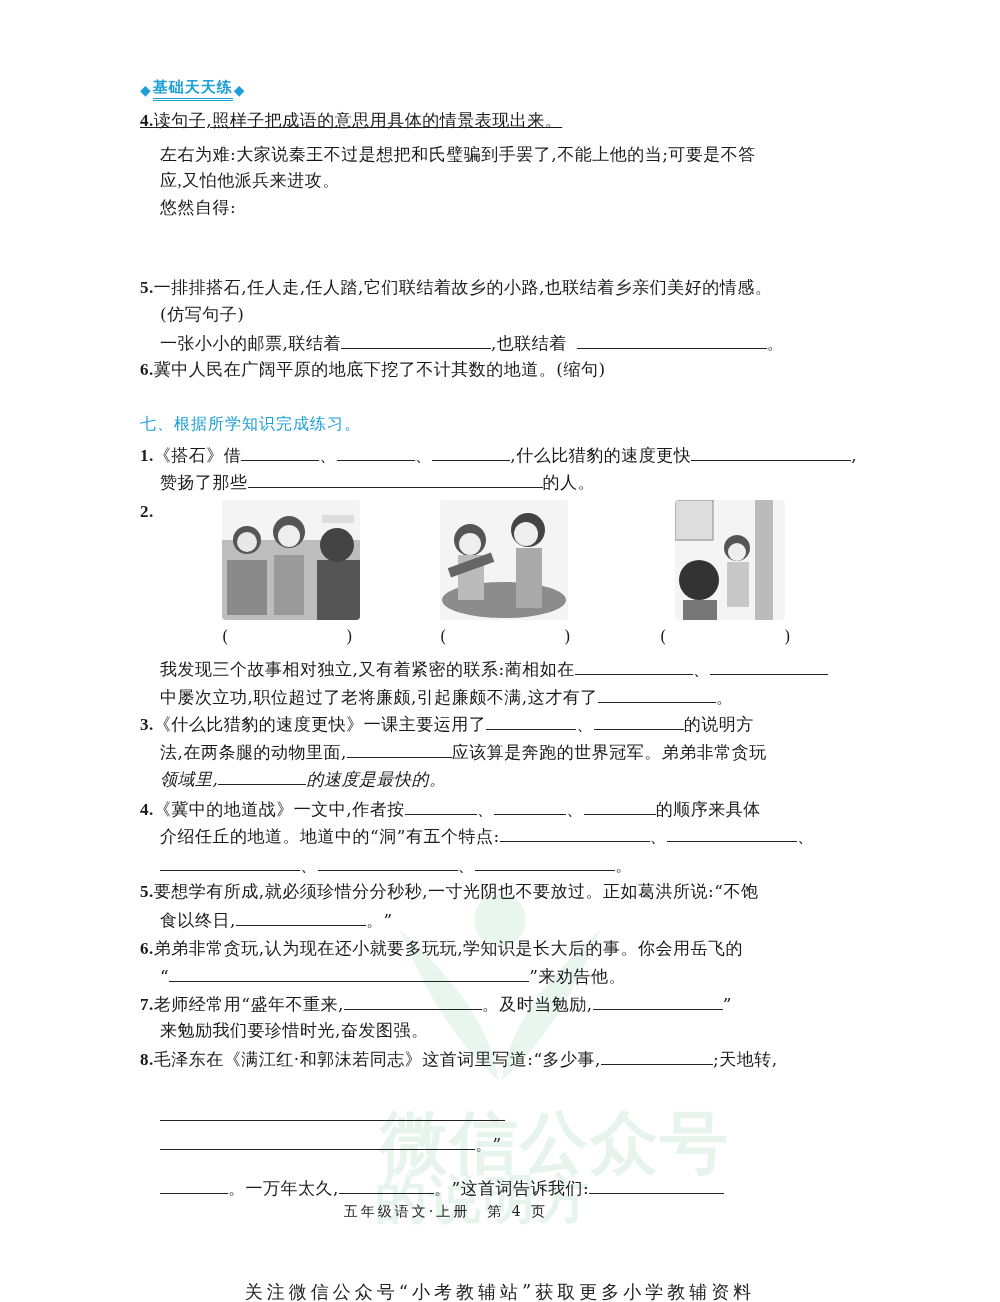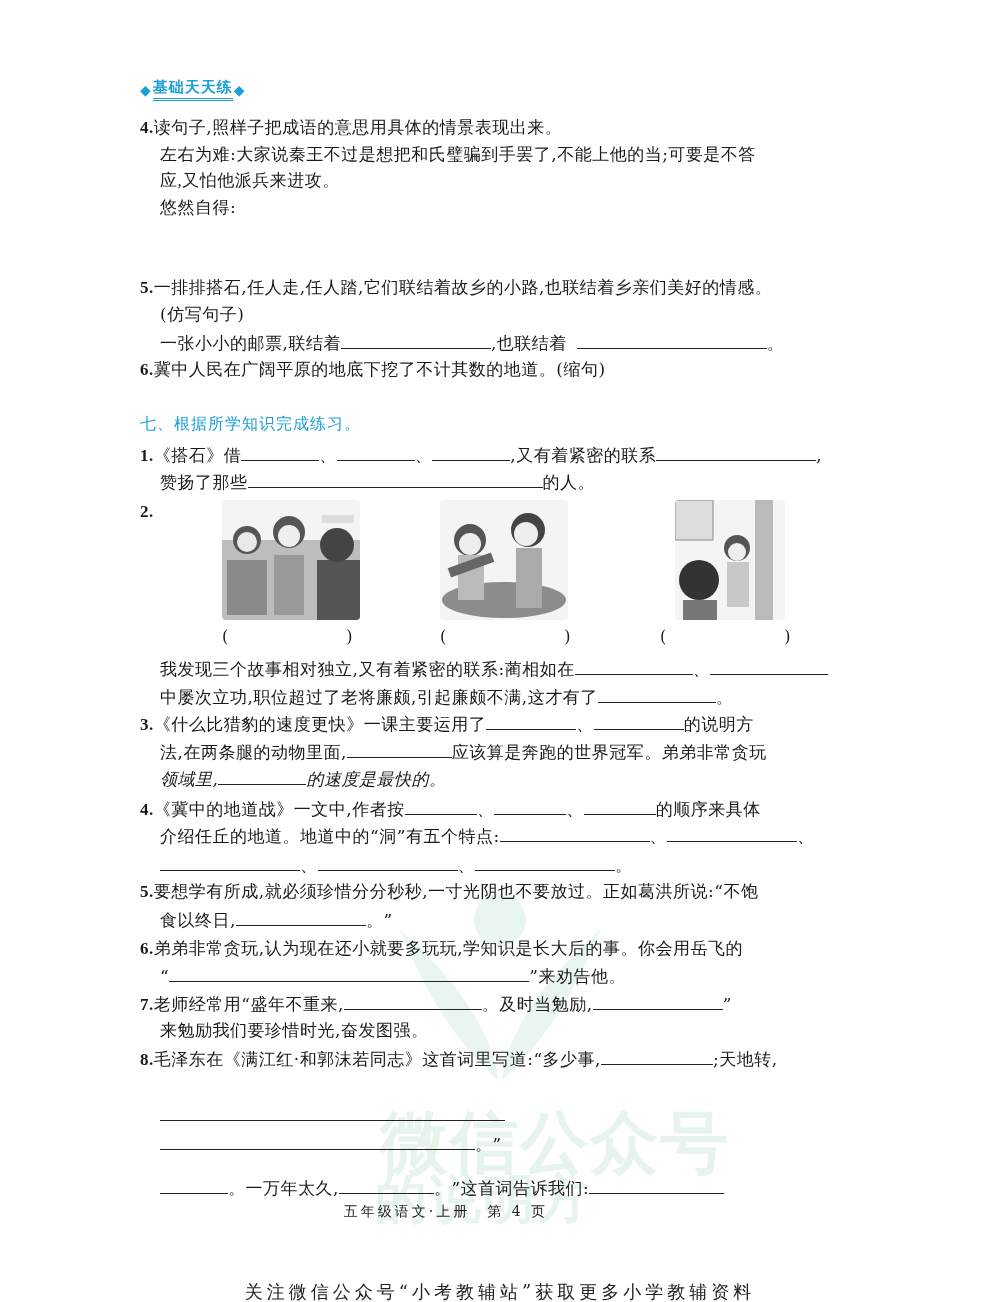--- a/index.html
+++ b/index.html
@@ -83,21 +83,21 @@
   <div class="watermark" style="left:375px; top:1165px; font-size:52px; letter-spacing:2px;">的说明方</div>
 
   <div class="content">
 
     <div class="section-tag">
       <span class="diamond">◆</span>
       <span class="tag-text">基础天天练</span>
       <span class="diamond">◆</span>
     </div>
 
-    <div class="line" style="top:116px;">
+    <div class="line" style="top:109px;text-decoration:underline;">
       <span class="qnum">4.</span><span>读句子,照样子把成语的意思用具体的情景表现出来。</span>
     </div>
     <div class="line indent" style="top:143px;">左右为难:大家说秦王不过是想把和氏璧骗到手罢了,不能上他的当;可要是不答</div>
     <div class="line indent" style="top:170px;font-family:Liberation Serif, serif;">应,又怕他派兵来进攻。</div>
     <div class="line indent" style="top:196px;">悠然自得:</div>
 
     <div class="line" style="top:276px;">
       <span class="qnum">5.</span><span>一排排搭石,任人走,任人踏,它们联结着故乡的小路,也联结着乡亲们美好的情感。</span>
     </div>
     <div class="line indent" style="top:303px;">(仿写句子)</div>
@@ -105,21 +105,21 @@
       <span>一张小小的邮票,联结着</span><span class="blank" style="width:150px;"></span><span>,也联结着</span><span class="blank" style="width:190px;margin-left:10px;"></span><span>。</span>
     </div>
 
     <div class="line" style="top:358px;">
       <span class="qnum">6.</span><span>冀中人民在广阔平原的地底下挖了不计其数的地道。(缩句)</span>
     </div>
 
     <div class="section-head">七、根据所学知识完成练习。</div>
 
     <div class="line" style="top:443px;">
-      <span class="qnum">1.</span><span>《搭石》借</span><span class="blank" style="width:78px;"></span><span>、</span><span class="blank" style="width:78px;"></span><span>、</span><span class="blank" style="width:78px;"></span><span>,又有着紧密的联系</span><span class="blank" style="width:160px;"></span><span>,</span>
+      <span class="qnum">1.</span><span>《搭石》借</span><span class="blank" style="width:78px;"></span><span>、</span><span class="blank" style="width:78px;"></span><span>、</span><span class="blank" style="width:78px;"></span><span>,什么比猎豹的速度更快</span><span class="blank" style="width:160px;"></span><span>,</span>
     </div>
     <div class="line indent" style="top:470px;">
       <span>赞扬了那些</span><span class="blank" style="width:295px;"></span><span>的人。</span>
     </div>
 
     <div class="line" style="top:500px;">
       <span class="qnum">2.</span>
     </div>
 
     <div class="illus" style="left:222px; width:138px;">

